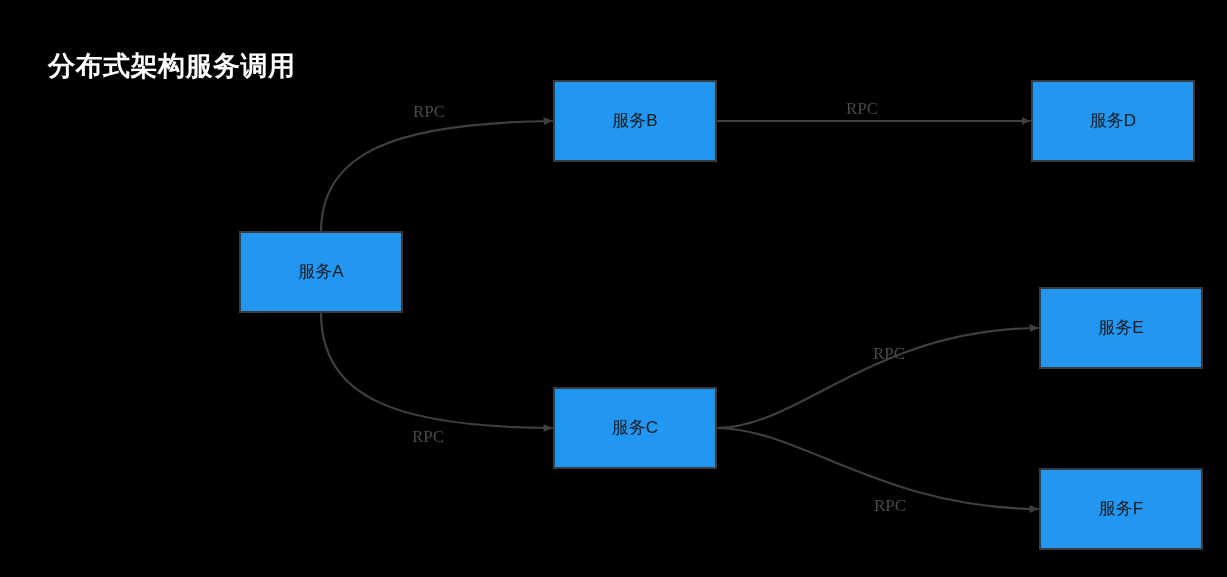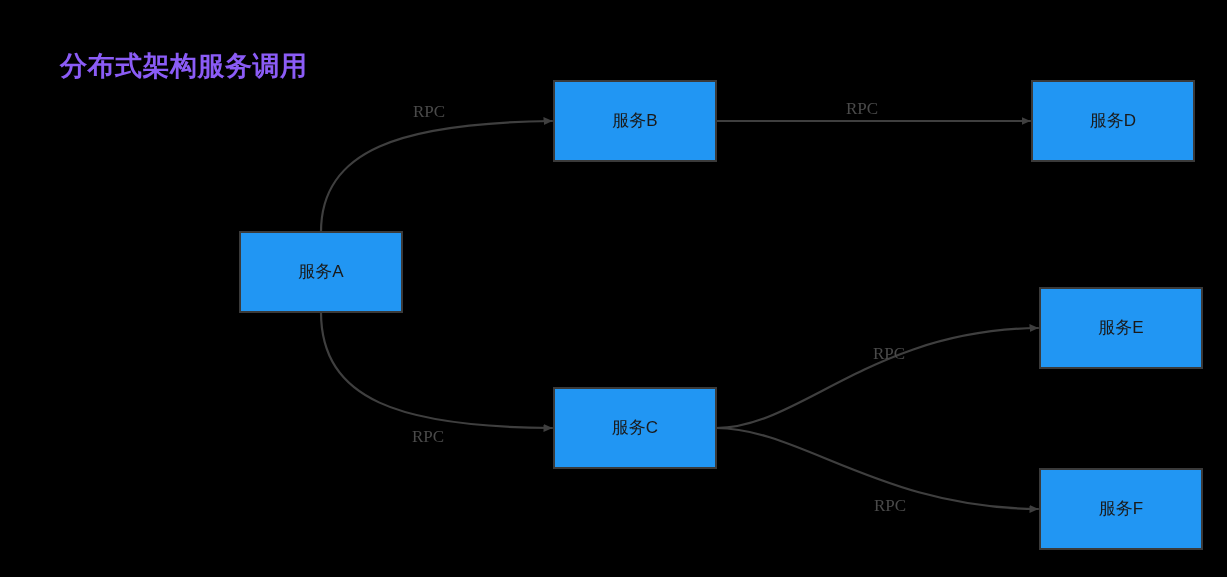--- a/index.html
+++ b/index.html
@@ -42,26 +42,26 @@
   }
   .edge-label {
     font-family: "Liberation Serif", "DejaVu Serif", serif;
     font-size: 17px;
     fill: #4a4a4a;
     text-anchor: middle;
     dominant-baseline: middle;
   }
   .diagram-title {
     position: absolute;
-    left: 60px;
+    left: 48px;
     top: 48px;
     font-family: "Liberation Sans", "DejaVu Sans", sans-serif;
     font-size: 27px;
     font-weight: bold;
-    color: #8b5cf6;
+    color: #ffffff;
     letter-spacing: 0.5px;
     white-space: nowrap;
   }
 </style>
 </head>
 <body>
 
 <div id="canvas">
 
   <div class="diagram-title">分布式架构服务调用</div>

